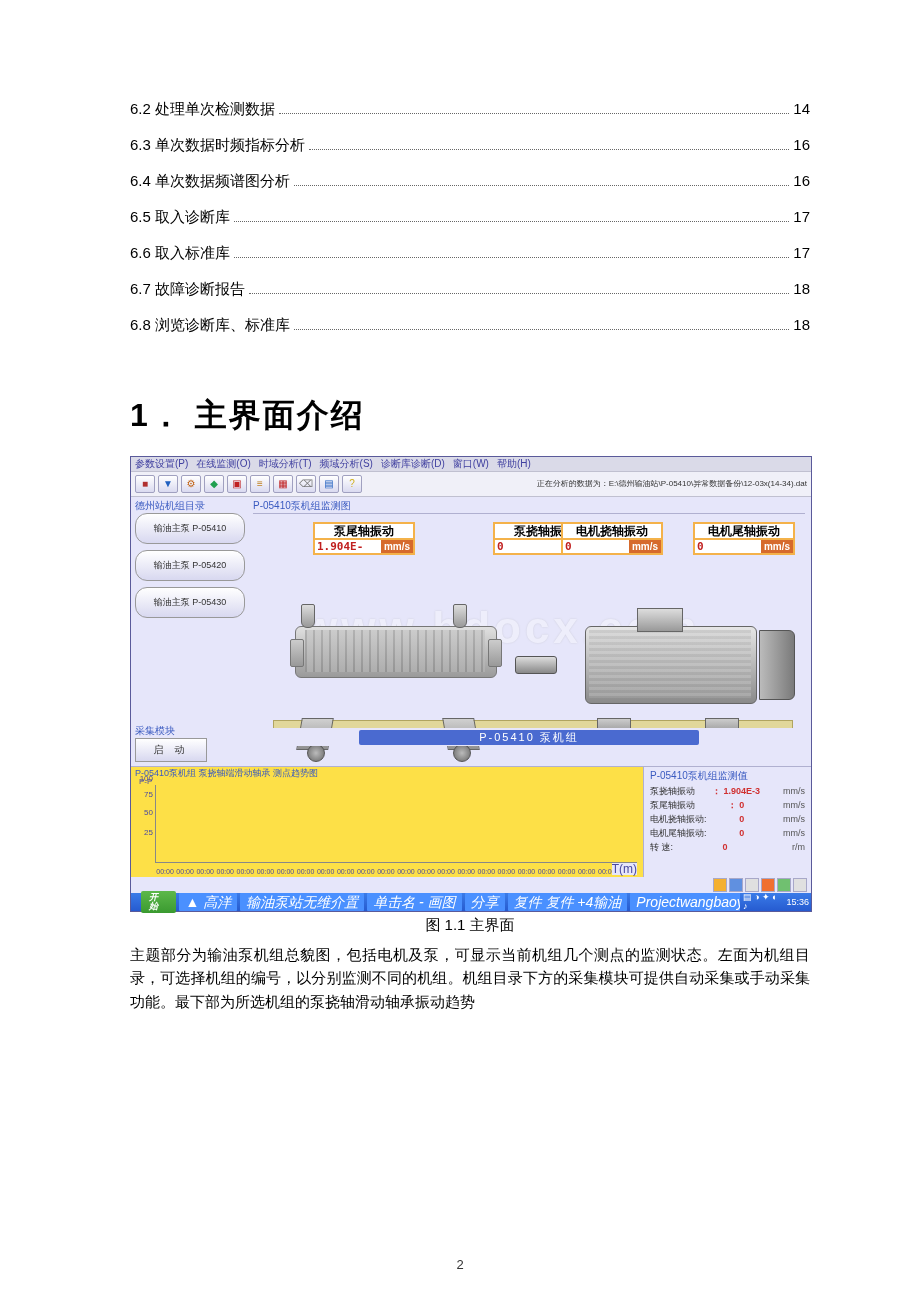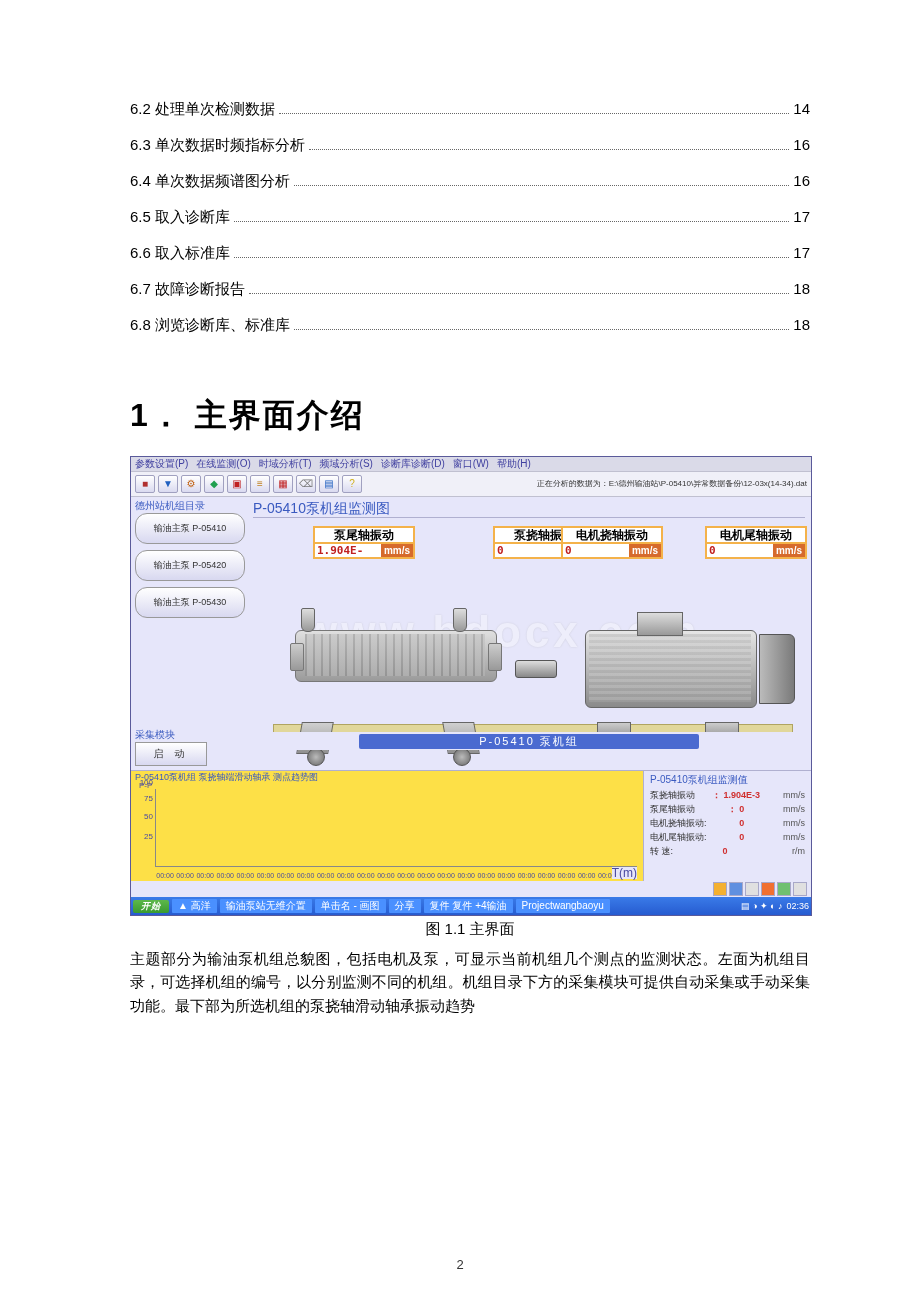--- a/index.html
+++ b/index.html
@@ -144,21 +144,21 @@
     letter-spacing:4px;
     color:#333;
   }
   .diagram-col {
     flex: 1;
     padding: 4px 6px 0 4px;
     position: relative;
   }
   .diagram-title {
     color:#3a5ac0;
-    font-size:14px;
+    font-size:10px;
     padding-bottom:2px;
     border-bottom:1px solid #b0b0d0;
     margin-bottom:2px;
   }
   .diagram-area {
     position:relative;
     height: 250px;
     background:#e6e6fa;
   }
   .baseplate {
@@ -365,27 +365,29 @@
     padding:0 2px;
     gap:3px;
   }
   .tb-start{
     background:linear-gradient(#5db84a,#3a9a30);
     padding:2px 8px;
     border-radius:2px;
     font-weight:bold;
     font-style:italic;
     letter-spacing:1px;
+    margin-left:8px;
   }
   .tb-item{
     background:#4a90ff;
     padding:2px 6px;
     border-radius:1px;
     white-space:nowrap;
-    font-size:10px;
+    font-size:14px;
+    font-style:italic;
   }
   .tb-right{ margin-left:auto; display:flex; align-items:center; gap:4px;}
   .figure-caption{
     text-align:center;
     font-size:15px;
     margin:4px 0 8px 0;
   }
   .paragraph{
     font-size:15px;
     line-height:1.55;
@@ -500,21 +502,21 @@
                   <span class="unit">mm/s</span>
                 </div>
               </div>
               <div class="gauge" style="left: 308px; top: 6px;">
                 <div class="g-label">电机挠轴振动</div>
                 <div class="g-val">
                   <span class="num">0</span>
                   <span class="unit">mm/s</span>
                 </div>
               </div>
-              <div class="gauge" style="left: 440px; top: 6px; margin-left: 12px;">
+              <div class="gauge" style="left: 440px; top: 6px;">
                 <div class="g-label">电机尾轴振动</div>
                 <div class="g-val">
                   <span class="num">0</span>
                   <span class="unit">mm/s</span>
                 </div>
               </div>
             </div>
 
           <div class="baseplate"></div>
           <div class="pump-body">
@@ -625,21 +627,21 @@
       <span id="tb-items" style="display:flex;gap:3px;overflow:hidden;">
           <span class="tb-item">▲ 高洋</span>
           <span class="tb-item">输油泵站无维介置</span>
           <span class="tb-item">单击名 - 画图</span>
           <span class="tb-item">分享</span>
           <span class="tb-item">复件 复件 +4输油</span>
           <span class="tb-item">Projectwangbaoyu</span>
         </span>
       <span class="tb-right">
         <span>▤ ◑ ✦ ◐ ♪</span>
-        <span>02:36</span>
+        <span>15:36</span>
       </span>
     </div>
   </div>
 
   <div class="figure-caption">图 1.1 主界面</div>
 
   <div class="paragraph">主题部分为输油泵机组总貌图，包括电机及泵，可显示当前机组几个测点的监测状态。左面为机组目录，可选择机组的编号，以分别监测不同的机组。机组目录下方的采集模块可提供自动采集或手动采集功能。最下部为所选机组的泵挠轴滑动轴承振动趋势</div>
 
   <div class="page-num">2</div>
 </div>

